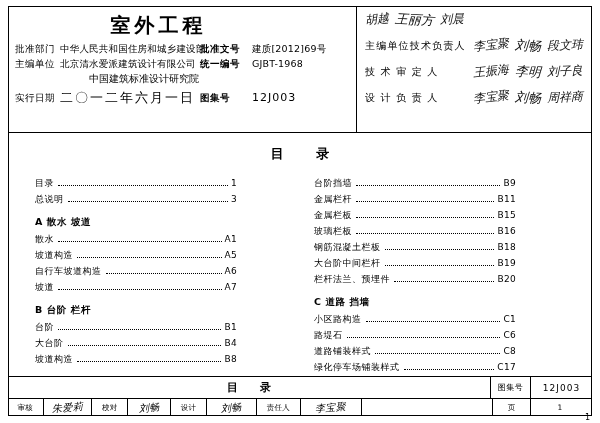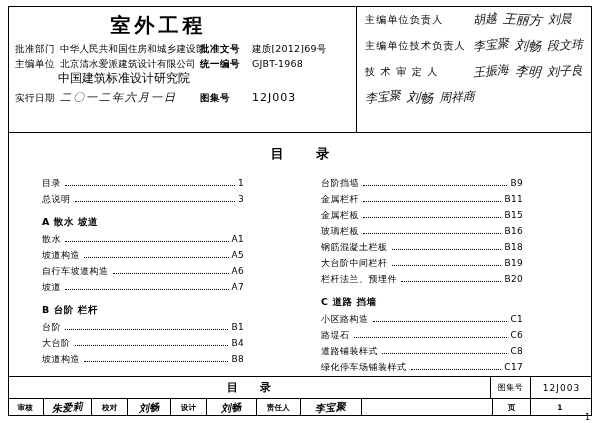--- a/index.html
+++ b/index.html
@@ -98,29 +98,28 @@
     width: 52px;
     white-space: nowrap;
     letter-spacing: 0.5px;
     font-weight: bold;
   }
   .meta-value2 {
     white-space: nowrap;
     letter-spacing: 0.2px;
   }
   .meta-sub {
-    font-size: 12px;
+    font-size: 10px;
     line-height: 13px;
-    padding-left: 50px;
+    padding-left: 81px;
     white-space: nowrap;
   }
   .meta-row.big .meta-value {
-    font-size: 11px;
+    font-size: 13px;
     letter-spacing: 2px;
-    font-style: italic;
   }
   .meta-row.big .meta-value2 {
     font-size: 11px;
     letter-spacing: 1px;
   }
 
   
   .sig-row {
     display: flex;
     align-items: center;
@@ -165,21 +164,21 @@
     text-align: center;
     font-size: 13px;
     font-weight: bold;
     letter-spacing: 14px;
     padding-top: 12px;
     padding-left: 14px;
   }
   .toc-cols {
     position: absolute;
     top: 42px;
-    left: 8px;
+    left: 1px;
     width: 533px;
     display: flex;
     gap: 25px;
   }
   .toc-col {
     width: 292px;
     box-sizing: border-box;
     padding: 0 26px 0 26px;
   }
   .toc-entry {
@@ -251,21 +250,20 @@
   .f-cell.value { width: 62px; font-size: 9px; letter-spacing: 1px; }
 
   .footer-bottom {
     position: absolute;
     left: 0;
     top: 22px;
     width: 581px;
     height: 17px;
     display: flex;
     box-sizing: border-box;
-    font-weight: bold;
   }
   .fb-cell {
     box-sizing: border-box;
     border-right: 1.2px solid #000;
     font-size: 7.5px;
     line-height: 17px;
     text-align: center;
     white-space: nowrap;
     letter-spacing: 0.3px;
     position: relative;
@@ -318,21 +316,20 @@
           <span class="meta-value">二〇一二年六月一日</span>
           <span class="meta-label2">图集号</span>
           <span class="meta-value2">12J003</span>
         </div>
 
       </div>
     </div>
 
     <div class="header-right">
       <div class="sig-row">
-        <span class="sig-label">主编单位负责人</span>
         <span class="sig-marks">
           <span class="sig">胡越</span>
           <span class="sig b">王丽方</span>
           <span class="sig c">刘晨</span>
         </span>
       </div>
       <div class="sig-row">
         <span class="sig-label">主编单位技术负责人</span>
         <span class="sig-marks">
           <span class="sig">李宝聚</span>
@@ -342,20 +339,21 @@
       </div>
       <div class="sig-row">
         <span class="sig-label">技 术 审 定 人</span>
         <span class="sig-marks">
           <span class="sig">王振海</span>
           <span class="sig b">李明</span>
           <span class="sig c">刘子良</span>
         </span>
       </div>
       <div class="sig-row">
+        <span class="sig-label">设 计 负 责 人</span>
         <span class="sig-marks">
           <span class="sig">李宝聚</span>
           <span class="sig b">刘畅</span>
           <span class="sig c">周祥商</span>
         </span>
       </div>
     </div>
   </div>
 
   <div class="toc-area">

